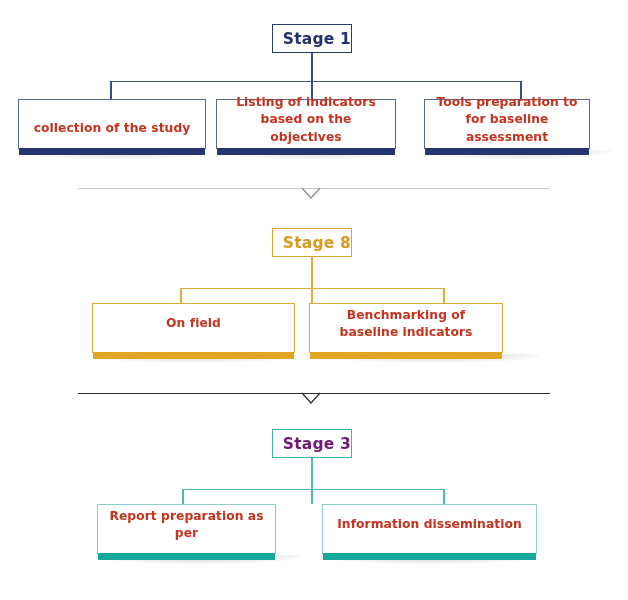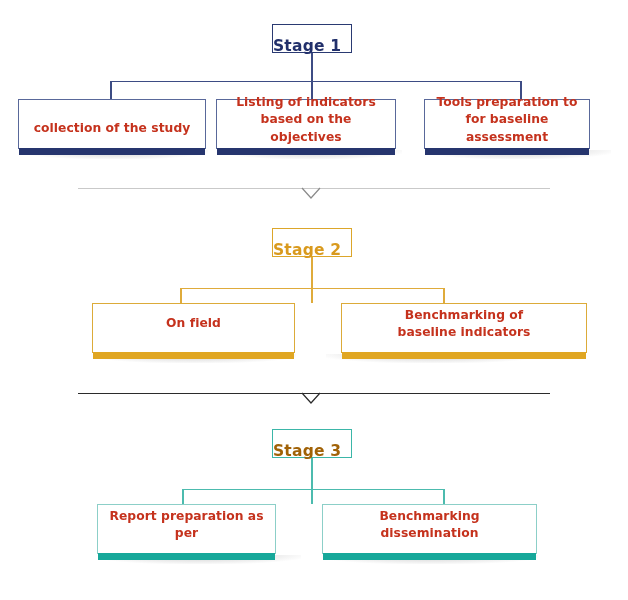--- a/index.html
+++ b/index.html
@@ -11,31 +11,31 @@
     position:relative;
   }
   #canvas{position:relative;width:628px;height:600px;}
 
   
   .stage-head{
     position:absolute;
     box-sizing:border-box;
     background:#ffffff;
     border:1.6px solid #2a3a72;
-    text-align:left;
+    text-align:right;
     line-height:1;
-    padding-top:14px;
+    padding-top:7px;
     font-weight:bold;
     letter-spacing:.2px;
     font-size:15.5px;
     color:#2a3a72;
   }
   .stage-head.s1{border-color:#2a3a72;color:#22306b;}
   .stage-head.s2{border-color:#dca62a;color:#d99a1e;}
-  .stage-head.s3{border-color:#3bb6a8;color:#a16207;}
+  .stage-head.s3{border-color:#3bb6a8;color:#701a75;}
 
   
   .node{
     position:absolute;
     box-sizing:border-box;
     background:#ffffff;
     border:1px solid #4a5a8a;
     display:flex;
     align-items:center;
     justify-content:center;
@@ -122,37 +122,37 @@
       <span>for baseline assessment</span>
     </span>
   </div>
 
   <div class="divider light" style="left:78px;top:188px;width:472px;"></div>
   <svg class="chev" width="22" height="14" viewBox="0 0 22 14" style="left:300px;top:187px;">
     <path d="M2 1 L11 11 L20 1" fill="none" stroke="#8a8a8a" stroke-width="1.2"></path>
   </svg>
 
   <div class="stage-head s2" style="left:272px;top:228px;width:80px;height:29px;">
-    <span>Stage 2</span>
+    <span>Stage 8</span>
   </div>
 
   <div class="conn s2" style="left:311px;top:257px;width:1.6px;height:46px;"></div>
   <div class="conn s2" style="left:180px;top:288px;width:264px;height:1.3px;"></div>
   <div class="conn s2" style="left:180px;top:288px;width:1.5px;height:16px;"></div>
   <div class="conn s2" style="left:443px;top:288px;width:1.5px;height:16px;"></div>
 
   <div class="shadow" style="left:93px;top:354px;width:203px;"></div>
   <div class="node s2" style="left:92px;top:303px;width:203px;height:50px;">
     <span class="txt">
       <span>On field</span><br>
     </span>
   </div>
 
   <div class="shadow" style="left:326px;top:354px;width:213px;"></div>
-  <div class="node s2" style="left:341px;top:303px;width:246px;height:50px;">
+  <div class="node s2" style="left:309px;top:303px;width:194px;height:50px;">
     <span class="txt">
       <span>Benchmarking of</span><br>
       <span>baseline indicators</span>
     </span>
   </div>
 
   <div class="divider dark" style="left:78px;top:393px;width:472px;"></div>
   <svg class="chev" width="22" height="14" viewBox="0 0 22 14" style="left:300px;top:392px;">
     <path d="M2 1 L11 11 L20 1" fill="none" stroke="#2b2b2b" stroke-width="1.2"></path>
   </svg>
@@ -169,17 +169,17 @@
   <div class="shadow" style="left:98px;top:555px;width:203px;"></div>
   <div class="node s3" style="left:97px;top:504px;width:179px;height:50px;">
     <span class="txt">
       <span>Report preparation as per</span><br>
     </span>
   </div>
 
   <div class="shadow" style="left:323px;top:555px;width:215px;"></div>
   <div class="node s3" style="left:322px;top:504px;width:215px;height:50px;">
     <span class="txt">
-      <span>Benchmarking dissemination</span><br>
+      <span>Information dissemination</span><br>
     </span>
   </div>
 
 </div>
 
 </body></html>

